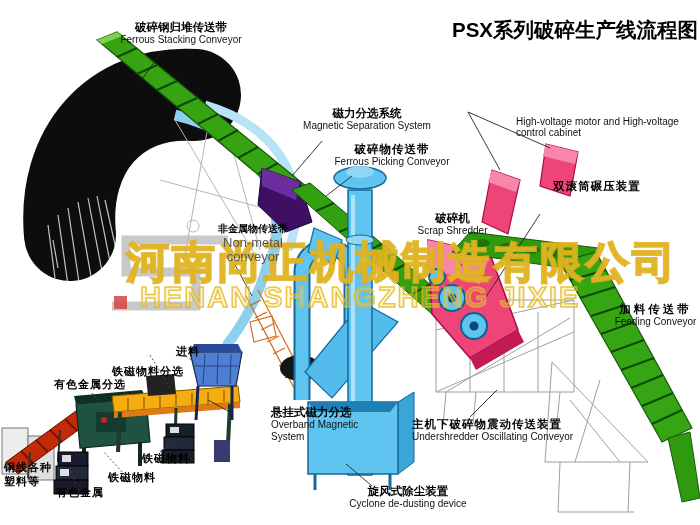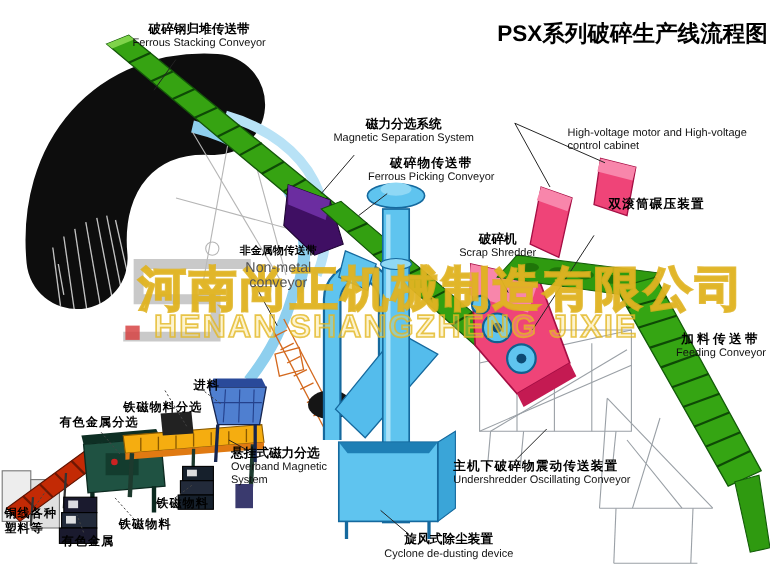--- a/index.html
+++ b/index.html
@@ -318,21 +318,21 @@
   <div class="lbl center" style="left:410px;top:211px;width:85px;">
     <span class="cn">破碎机</span>
     <span class="en">Scrap Shredder</span>
   </div>
 
   <div class="lbl center ls3" style="left:608px;top:302px;width:95px;">
     <span class="cn">加料传送带</span>
     <span class="en">Feeding Conveyor</span>
   </div>
 
-  <div class="lbl" style="left:210px;top:405px;width:105px;">
+  <div class="lbl" style="left:228px;top:405px;width:105px;padding-left:43px;">
     <span class="cn">悬挂式磁力分选</span>
     <span class="en">Overband Magnetic System</span>
   </div>
 
   <div class="lbl ls1" style="left:412px;top:417px;width:195px;">
     <span class="cn">主机下破碎物震动传送装置</span>
     <span class="en">Undershredder Oscillating Conveyor</span>
   </div>
 
   <div class="lbl center" style="left:328px;top:484px;width:160px;">

